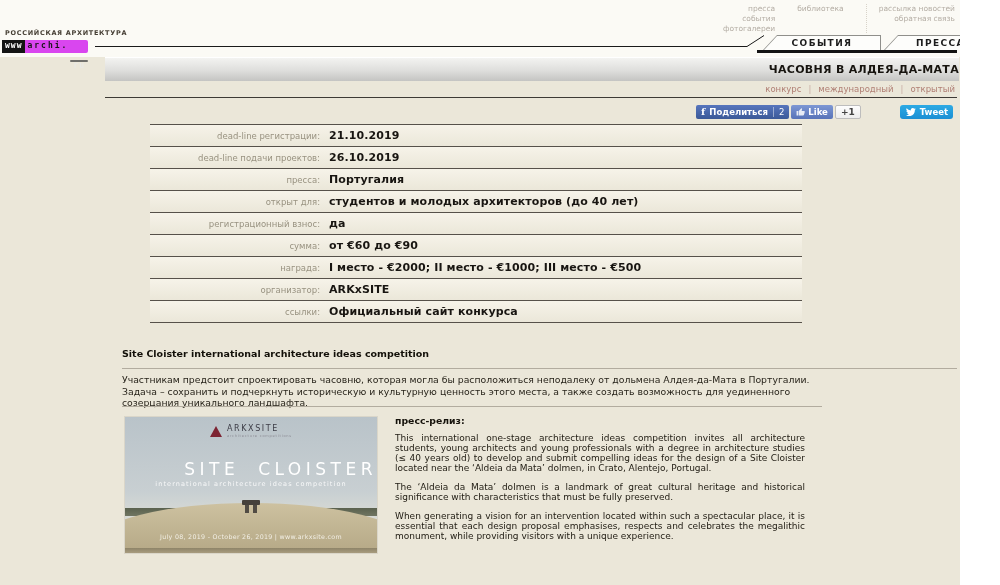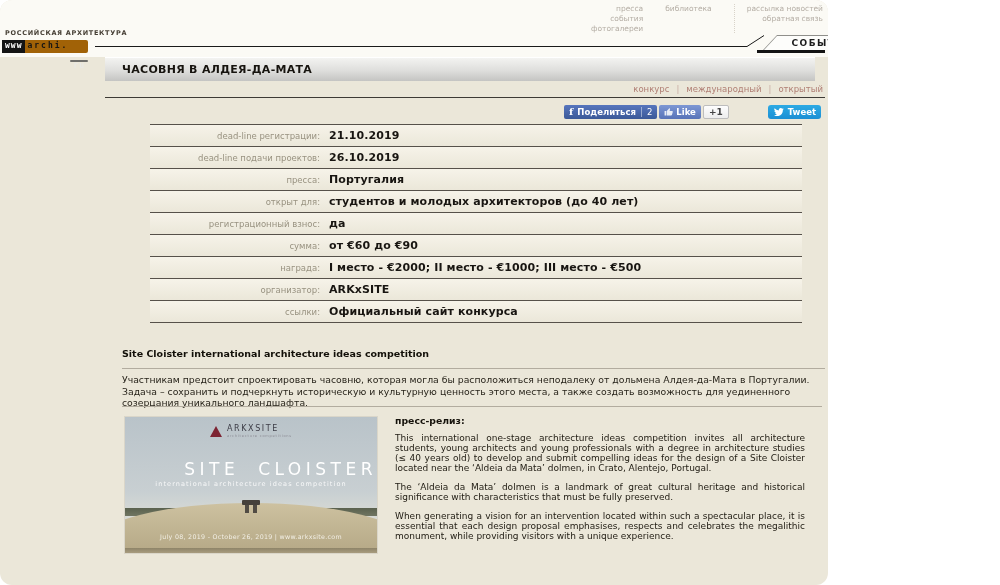--- a/index.html
+++ b/index.html
@@ -1,49 +1,49 @@
 <!DOCTYPE html>
 <html><head>
 <meta charset="utf-8">
 <style>
   html,body{margin:0;padding:0;}
-  .page{position:relative;width:828px;height:585px;background:#ebe7d9;overflow:hidden;
-        font-family:"DejaVu Sans","Liberation Sans",sans-serif;color:#1e1a12;border-radius:12px;}
+  .page{position:relative;width:960px;height:585px;background:#ebe7d9;overflow:hidden;
+        font-family:"DejaVu Sans","Liberation Sans",sans-serif;color:#1e1a12;}
   .topstrip{position:absolute;top:0;left:0;right:0;height:57px;background:#fbfaf5;}
   .headerlines{position:absolute;top:0;left:0;pointer-events:none;}
 
   
   .nav{position:absolute;top:4px;right:5px;display:flex;gap:22px;font-size:7.5px;color:#b4ada4;}
   .nav-col{display:flex;flex-direction:column;gap:1px;text-align:right;}
   .nav-col a{color:#b4ada4;text-decoration:none;cursor:pointer;}
   .nav-col.divided{border-left:1px dotted #d8d3c9;padding-left:12px;}
 
   
   .brand1{position:absolute;left:5px;top:29px;font-size:6.5px;font-weight:bold;letter-spacing:.7px;color:#463f35;}
   .badge{position:absolute;left:2px;top:40px;height:13px;display:flex;align-items:stretch;
-         background:#a16207;font-family:"DejaVu Sans Mono","Liberation Mono",monospace;
+         background:#d946ef;font-family:"DejaVu Sans Mono","Liberation Mono",monospace;
          font-size:8px;font-weight:bold;border-radius:2px;}
   .badge .b-www{background:#141414;color:#fff;padding:1px 3px;letter-spacing:1px;}
   .badge .b-archi{color:#141414;padding:1px 2px;letter-spacing:2px;}
   .badge .b-ru{background:#6f6f6b;color:#e9e9e4;padding:1px 3px;letter-spacing:1px;border-radius:1px;margin-top:20px;}
 
   
   .tabbar{position:absolute;left:757px;right:3px;top:50px;height:3px;background:#141414;}
   .tab{position:absolute;top:35px;height:15px;}
   .tab .clip{position:absolute;inset:0;clip-path:polygon(14px 0,100% 0,100% 100%,0 100%);background:#8f8f8b;}
   .tab .in{position:absolute;left:1px;right:1px;top:1px;bottom:0;
            clip-path:polygon(13px 0,100% 0,100% 100%,0 100%);background:#fdfdfb;}
   .tab .lbl{position:absolute;inset:0;text-align:center;line-height:16px;font-size:9px;
             font-weight:bold;letter-spacing:1.4px;color:#1c1c1c;cursor:pointer;}
   .tab-events{left:763px;width:118px;}
   .tab-press{left:884px;width:113px;}
 
   
-  .titlebar{position:absolute;top:57px;left:105px;right:13px;height:23px;border-top:1px solid #fff;
-            background:linear-gradient(#f3f3f1 0%,#dededc 55%,#c4c4c2 100%);}
+  .titlebar{position:absolute;top:57px;left:105px;right:1px;height:23px;border-top:1px solid #fff;
+            background:linear-gradient(#f3f3f1 0%,#dededc 55%,#c4c4c2 100%);text-align:right;}
   .titlebar span{display:block;padding-left:17px;line-height:23px;font-size:11px;font-weight:bold;
                  letter-spacing:.3px;color:#17140f;}
 
   
   .tags{position:absolute;top:84px;right:5px;font-size:8.5px;color:#b07f74;}
   .tags .sep{color:#c9aca2;margin:0 7px;}
   .rule-dark{position:absolute;top:97px;left:105px;right:3px;height:1px;background:#3d3a35;}
 
   
   .social{position:absolute;top:104px;left:0;right:7px;height:15px;display:flex;justify-content:flex-end;align-items:center;gap:2px;}

